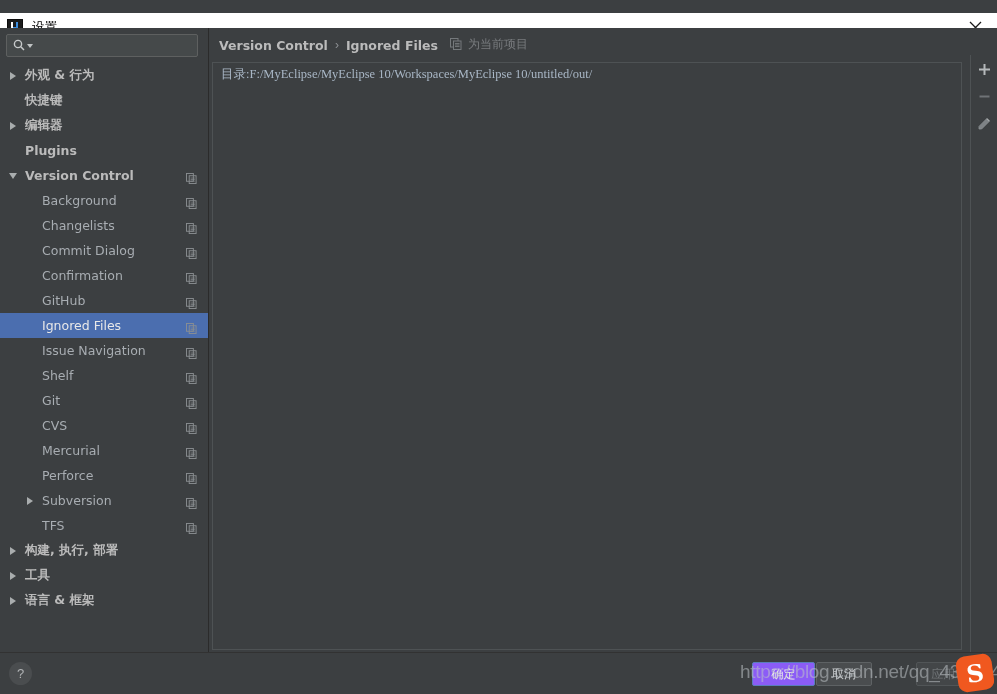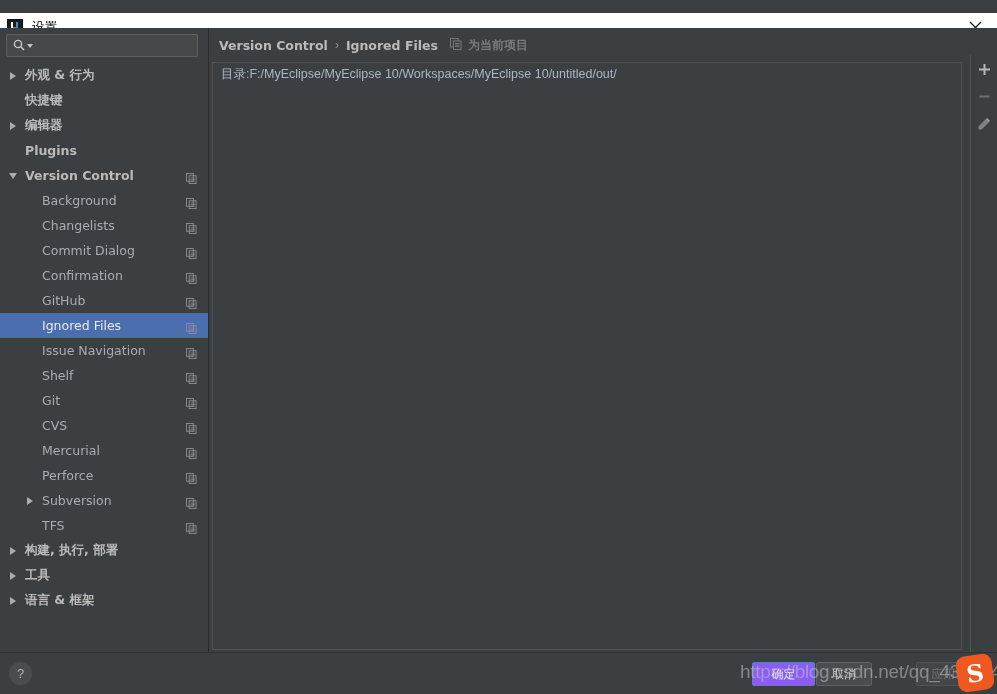--- a/index.html
+++ b/index.html
@@ -145,39 +145,39 @@
   }
   #breadcrumb .crumb {
     font-size: 12.5px; font-weight: bold; color: #bbbbbb;
     font-family: "DejaVu Sans", "Liberation Sans", sans-serif;
   }
   #breadcrumb .sep {
     font-size: 12px; color: #8d9093; margin: 0 7px;
   }
   #project-scope {
     position: absolute; left: 240px; top: 8px;
-    display: flex; align-items: flex-end; cursor: pointer; font-weight: bold;
+    display: flex; align-items: flex-start; cursor: pointer;
   }
   #project-scope .lbl {
     font-size: 12px; color: #787b7e; margin-left: 6px;
     font-family: "DejaVu Sans", sans-serif;
   }
 
   #list-panel {
     position: absolute; left: 2px; top: 34px;
     width: 750px; height: 588px;
     background: #3c3f41;
     border: 1px solid #4e5254;
     overflow: hidden;
   }
   .list-row {
     height: 22px; display: flex; align-items: center;
     padding-left: 8px;
     font-size: 12.5px; color: #a9b7c6;
-    font-family: Liberation Sans, sans-serif;
+    font-family: Liberation Serif, serif;
     white-space: nowrap;
     cursor: default;
   }
 
   #vdivider {
     position: absolute; left: 760px; top: 27px;
     width: 1px; height: 597px;
     background: #4e5254;
   }
   #side-toolbar {

